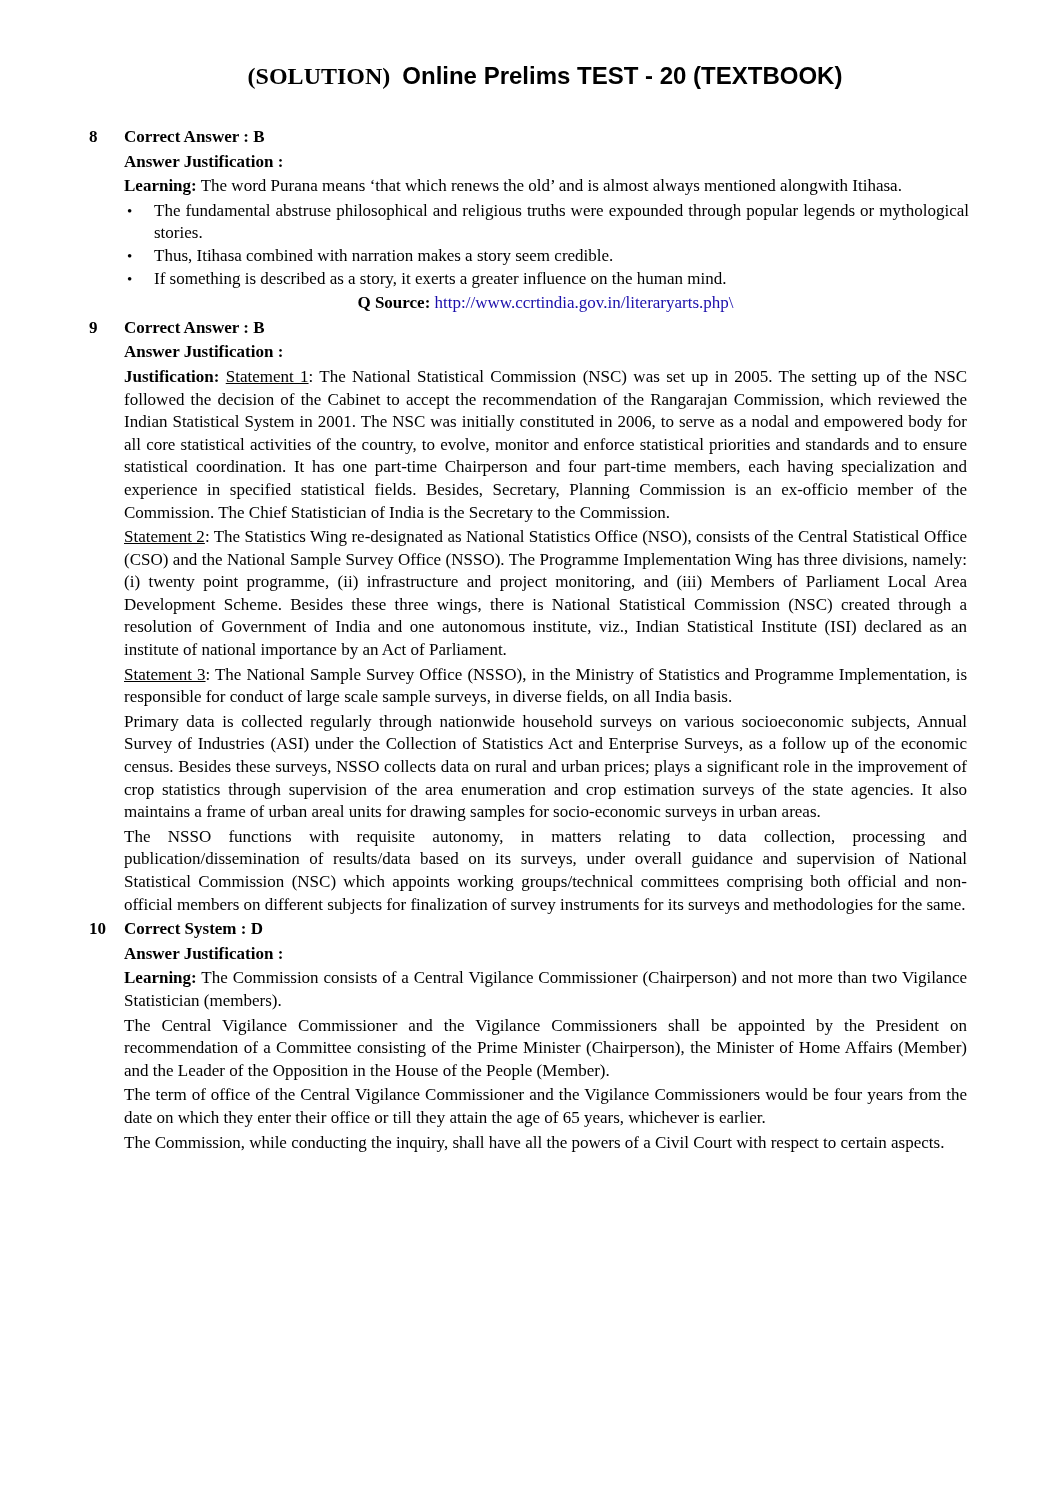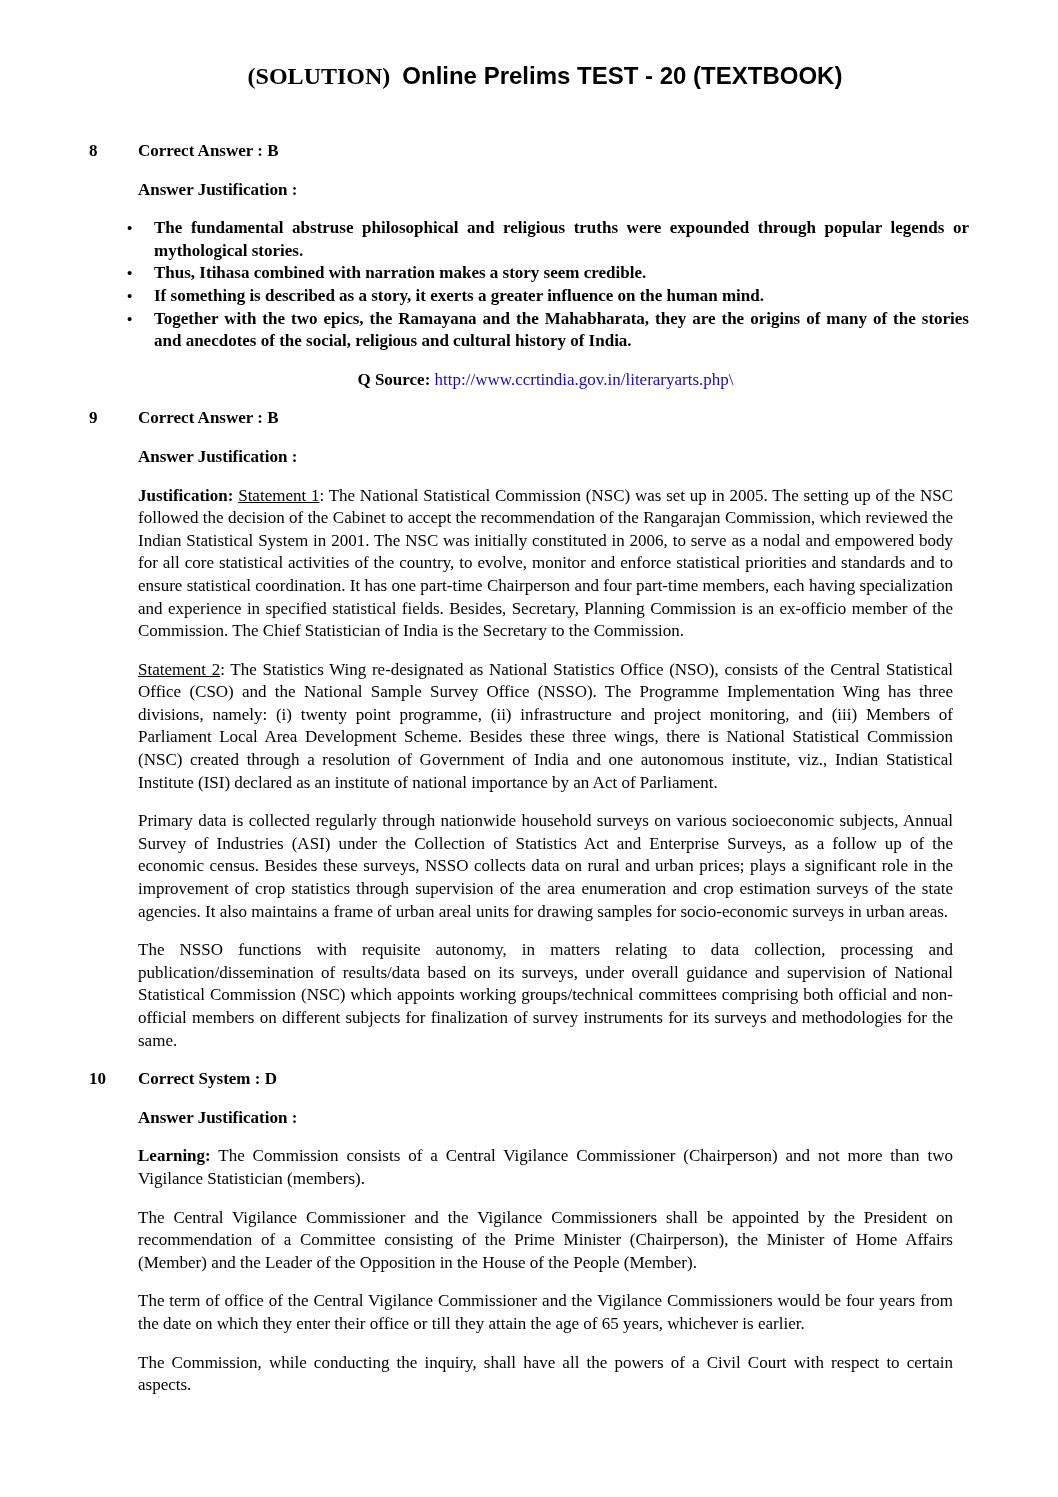--- a/index.html
+++ b/index.html
@@ -7,57 +7,58 @@
          font-family: "Liberation Serif", "DejaVu Serif", serif; color: #000; }
   .title { position: absolute; top: 62px; left: 16px; width: 1058px; text-align: center;
            font-size: 24px; font-weight: bold; letter-spacing: 0; }
   .title .t1 { font-family: "Liberation Serif", serif; }
   .title .t2 { font-family: "Liberation Sans", sans-serif; }
   .content { position: absolute; top: 124px; left: 89px; width: 880px;
              font-size: 17px; line-height: 22.6px; }
   .q { position: relative; padding-left: 33px; }
   .qnum { position: absolute; left: 0; top: 0; font-weight: bold; width: 30px; }
   .b { font-weight: bold; }
-  p { margin: 16px; text-align: justify; }
+  p { margin: 2px; text-align: justify; }
   .u { text-decoration: underline; }
-  ul { margin: 0; padding-left: 32px; list-style: none; font-weight: bold; }
+  ul { margin: 0; padding-left: 32px; list-style: none; }
   li { position: relative; text-align: justify; }
   li::before { content: "\2022"; position: absolute; left: -27px; top: 0; font-size: 15px; }
   .link { color: #1a0dab; }
   .line-end { text-align: center; }
 </style>
 </head>
 <body>
 
 <div class="title">
   <span class="t1">(SOLUTION)</span>&nbsp;
   <span class="t2">Online Prelims TEST - 20 (TEXTBOOK)</span>
 </div>
 
 <div class="content">
 
   <div class="q">
     <span class="qnum">8</span>
     <p class="b">Correct Answer : B</p>
     <p class="b">Answer Justification :</p>
+    <p><span class="b">Learning:</span><span> The word Purana means ‘that which renews the old’ and is almost always mentioned alongwith Itihasa.</span></p>
     <ul>
       <li>The fundamental abstruse philosophical and religious truths were expounded through popular legends or mythological stories.</li>
       <li>Thus, Itihasa combined with narration makes a story seem credible.</li>
       <li>If something is described as a story, it exerts a greater influence on the human mind.</li>
-      <li>Together with the two epics, the Ramayana and the Mahabharata, they are the origins of many of the stories and anecdotes of the social, religious and cultural history of India.</li>
     </ul>
     <p class="line-end"><span class="b">Q Source:</span><span class="link"> http://www.ccrtindia.gov.in/literaryarts.php\</span></p>
   </div>
 
   <div class="q">
     <span class="qnum">9</span>
     <p class="b">Correct Answer : B</p>
     <p class="b">Answer Justification :</p>
     <p><span class="b">Justification:</span> <span class="u">Statement 1</span><span>: The National Statistical Commission (NSC) was set up in 2005. The setting up of the NSC followed the decision of the Cabinet to accept the recommendation of the Rangarajan Commission, which reviewed the Indian Statistical System in 2001. The NSC was initially constituted in 2006, to serve as a nodal and empowered body for all core statistical activities of the country, to evolve, monitor and enforce statistical priorities and standards and to ensure statistical coordination. It has one part-time Chairperson and four part-time members, each having specialization and experience in specified statistical fields. Besides, Secretary, Planning Commission is an ex-officio member of the Commission. The Chief Statistician of India is the Secretary to the Commission.</span></p>
     <p><span class="u">Statement 2</span><span>: The Statistics Wing re-designated as National Statistics Office (NSO), consists of the Central Statistical Office (CSO) and the National Sample Survey Office (NSSO). The Programme Implementation Wing has three divisions, namely: (i) twenty point programme, (ii) infrastructure and project monitoring, and (iii) Members of Parliament Local Area Development Scheme. Besides these three wings, there is National Statistical Commission (NSC) created through a resolution of Government of India and one autonomous institute, viz., Indian Statistical Institute (ISI) declared as an institute of national importance by an Act of Parliament.</span></p>
+    <p><span class="u">Statement 3</span><span>: The National Sample Survey Office (NSSO), in the Ministry of Statistics and Programme Implementation, is responsible for conduct of large scale sample surveys, in diverse fields, on all India basis.</span></p>
     <p>Primary data is collected regularly through nationwide household surveys on various socioeconomic subjects, Annual Survey of Industries (ASI) under the Collection of Statistics Act and Enterprise Surveys, as a follow up of the economic census. Besides these surveys, NSSO collects data on rural and urban prices; plays a significant role in the improvement of crop statistics through supervision of the area enumeration and crop estimation surveys of the state agencies. It also maintains a frame of urban areal units for drawing samples for socio-economic surveys in urban areas.</p>
     <p>The NSSO functions with requisite autonomy, in matters relating to data collection, processing and publication/dissemination of results/data based on its surveys, under overall guidance and supervision of National Statistical Commission (NSC) which appoints working groups/technical committees comprising both official and non-official members on different subjects for finalization of survey instruments for its surveys and methodologies for the same.</p>
   </div>
 
   <div class="q">
     <span class="qnum">10</span>
     <p class="b">Correct System : D</p>
     <p class="b">Answer Justification :</p>
     <p><span class="b">Learning:</span><span> The Commission consists of a Central Vigilance Commissioner (Chairperson) and not more than two Vigilance Statistician (members).</span></p>
     <p>The Central Vigilance Commissioner and the Vigilance Commissioners shall be appointed by the President on recommendation of a Committee consisting of the Prime Minister (Chairperson), the Minister of Home Affairs (Member) and the Leader of the Opposition in the House of the People (Member).</p>

